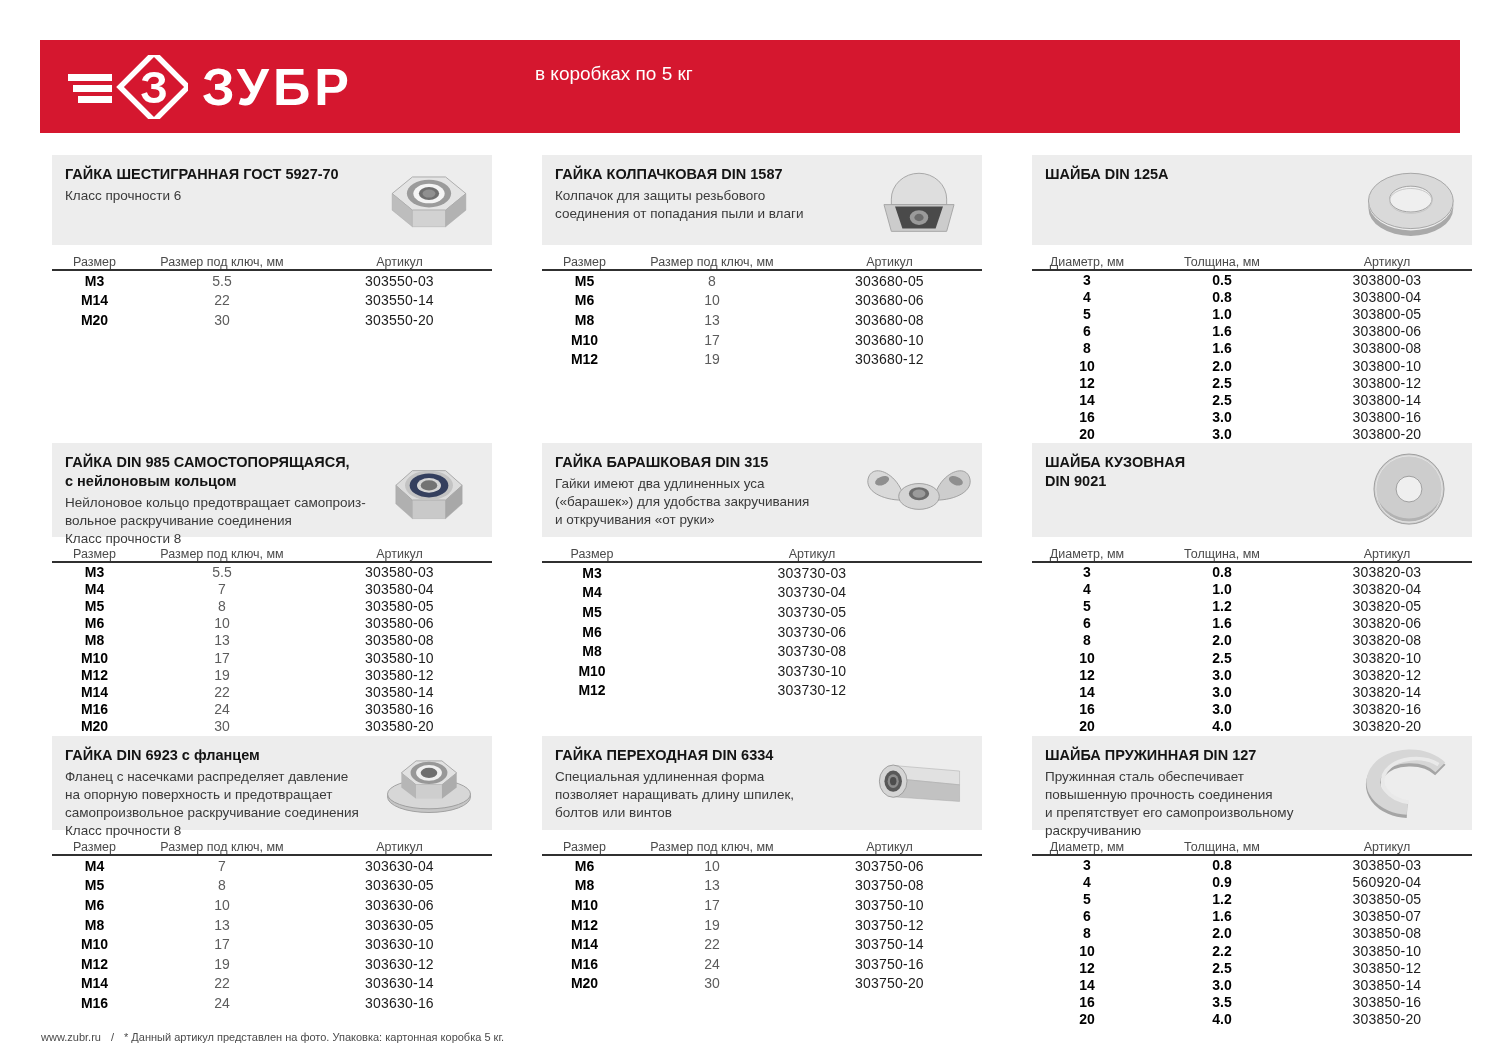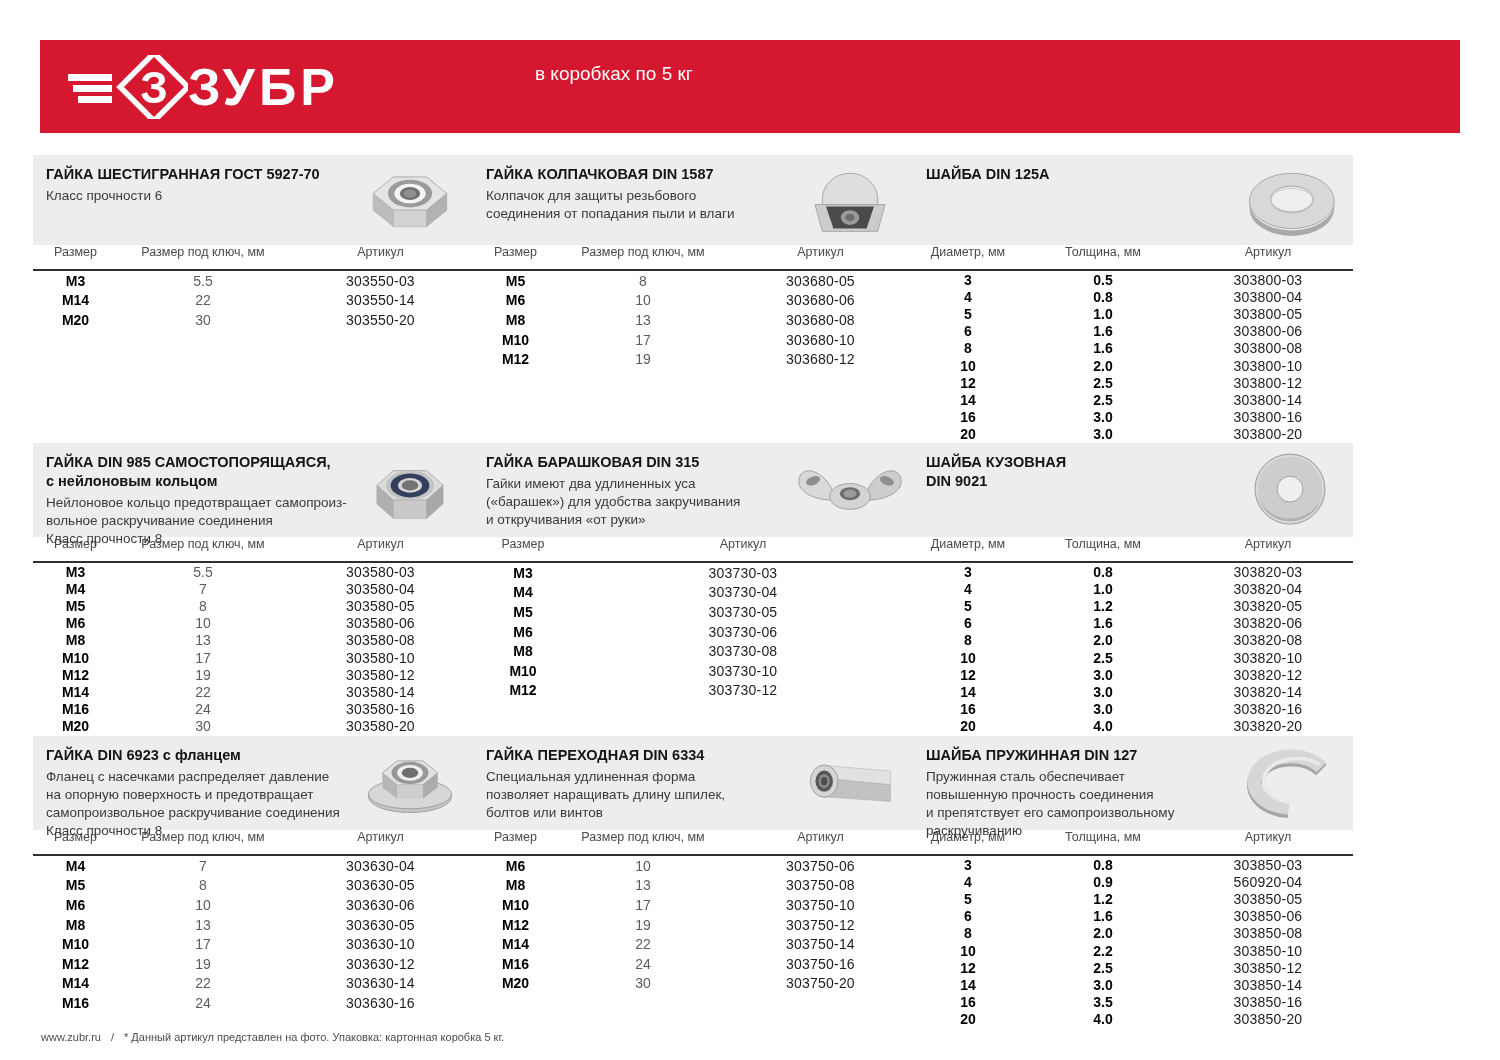--- a/index.html
+++ b/index.html
@@ -4,40 +4,40 @@
 <style>
   html,body{margin:0;padding:0}
   body{
     width:1500px;height:1060px;position:relative;overflow:hidden;
     background:#ffffff;font-family:"Liberation Sans",sans-serif;
     -webkit-font-smoothing:antialiased;
   }
   
   .band{position:absolute;left:40px;top:40px;width:1420px;height:93px;background:#d5172f;color:#fff}
   .logo{position:absolute;left:28px;top:15px;display:flex;align-items:center}
-  .wordmark{font-size:52px;font-weight:bold;letter-spacing:4px;line-height:63px;}
+  .wordmark{font-size:52px;font-weight:bold;letter-spacing:4px;line-height:63px;margin-left:14px}
   .titleblock{position:absolute;left:495px;top:12px}
   .band-title{font-size:33px;font-weight:bold;line-height:38px;white-space:nowrap}
   .band-sub{font-size:19px;line-height:24px;margin-top:10px}
   
   #grid{
-    position:absolute;left:33px;top:155px;width:1420px;
-    display:grid;grid-template-columns:440px 440px 440px;
+    position:absolute;left:52px;top:155px;width:1420px;
+    display:grid;grid-template-columns:440px 440px 440px;column-gap:50px;
     grid-template-rows:288px 293px auto;
   }
   .sec{position:relative;width:440px}
   .sec-head{background:#ededed;position:relative;box-sizing:border-box;padding:10px 0 0 13px}
   .r0 .sec-head{height:90px}
   .r1 .sec-head,.r2 .sec-head{height:94px}
   .sec-title{font-size:14.5px;font-weight:bold;color:#141414;line-height:19px;white-space:pre-line;width:320px}
   .sec-desc{font-size:13.5px;color:#3a3a3a;line-height:18px;margin-top:3px;white-space:pre-line;width:320px}
   .photo{position:absolute;right:4px;top:50%;transform:translateY(-50%);width:118px;height:84px}
   .photo svg{display:block}
   
-  .thead{display:flex;align-items:flex-start;height:24px;border-bottom:2.5px solid #303030;
+  .thead{display:flex;align-items:flex-end;height:24px;border-bottom:2.5px solid #303030;
          color:#4a4a4a;font-size:12.5px}
   .trow{display:flex;align-items:center}
   .tight .trow{height:17.2px}
   .loose .trow{height:19.6px}
   .trow .cell{font-size:14px}
   .cell{text-align:center;white-space:nowrap}
   .nut3 .c0{width:85px}  .nut3 .c1{width:170px} .nut3 .c2{width:185px}
   .nut2 .c0{width:100px} .nut2 .c1{width:340px}
   .washer .c0{width:110px}.washer .c1{width:160px}.washer .c2{width:170px}
   .bold{font-weight:bold;color:#000}
@@ -571,21 +571,21 @@
         <div class="cell c2 art">560920-04</div>
       </div>
       <div class="trow">
         <div class="cell c0 bold">5</div>
         <div class="cell c1 bold">1.2</div>
         <div class="cell c2 art">303850-05</div>
       </div>
       <div class="trow">
         <div class="cell c0 bold">6</div>
         <div class="cell c1 bold">1.6</div>
-        <div class="cell c2 art">303850-06</div>
+        <div class="cell c2 art">303850-07</div>
       </div>
       <div class="trow">
         <div class="cell c0 bold">8</div>
         <div class="cell c1 bold">2.0</div>
         <div class="cell c2 art">303850-08</div>
       </div>
       <div class="trow">
         <div class="cell c0 bold">10</div>
         <div class="cell c1 bold">2.2</div>
         <div class="cell c2 art">303850-10</div>

